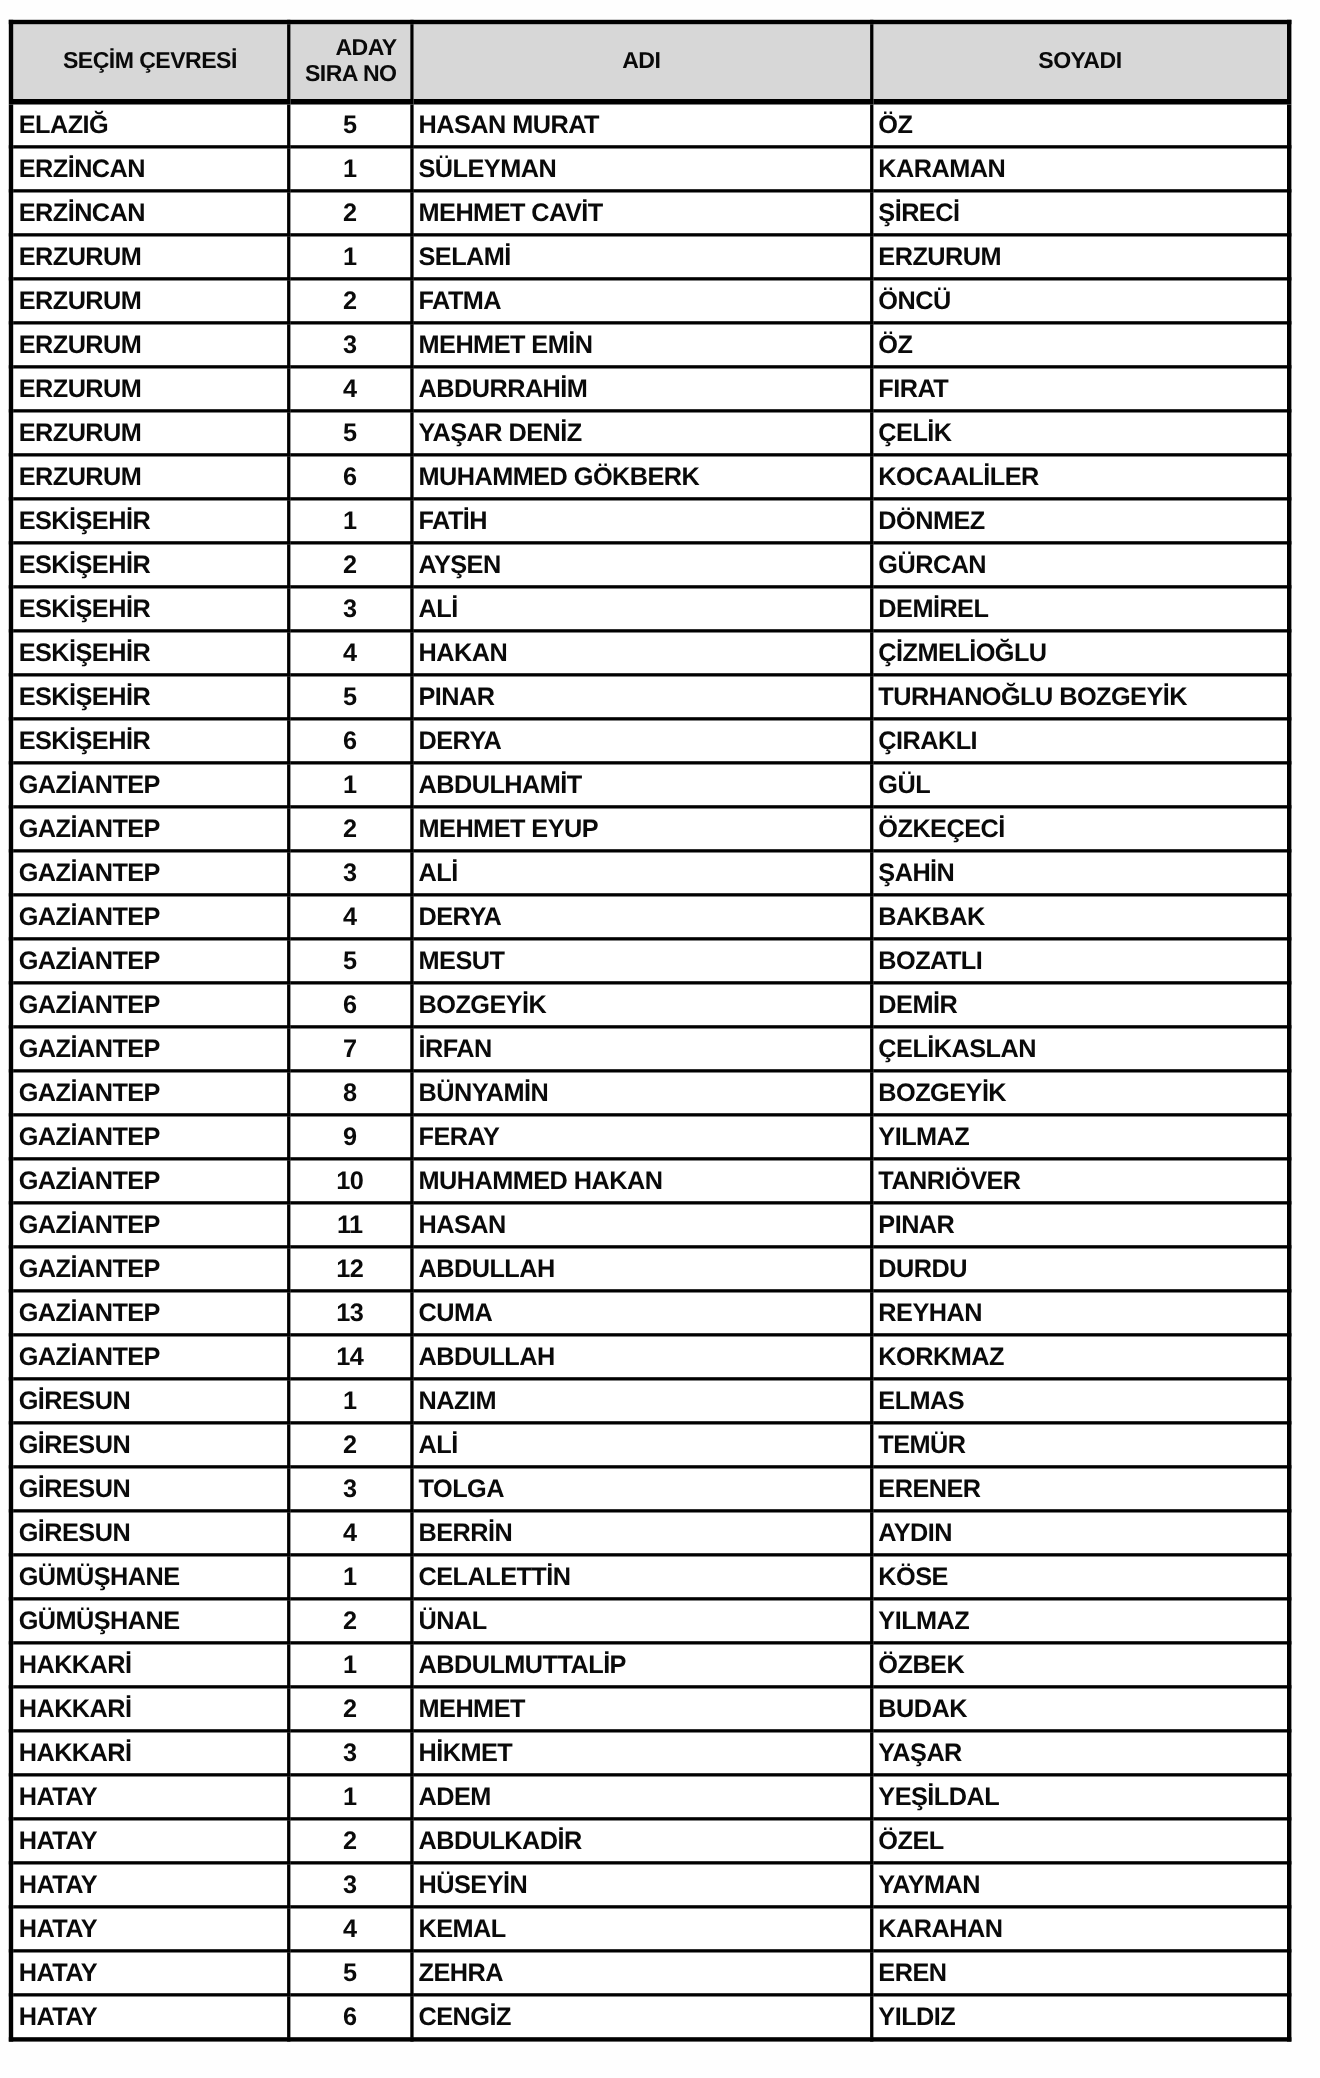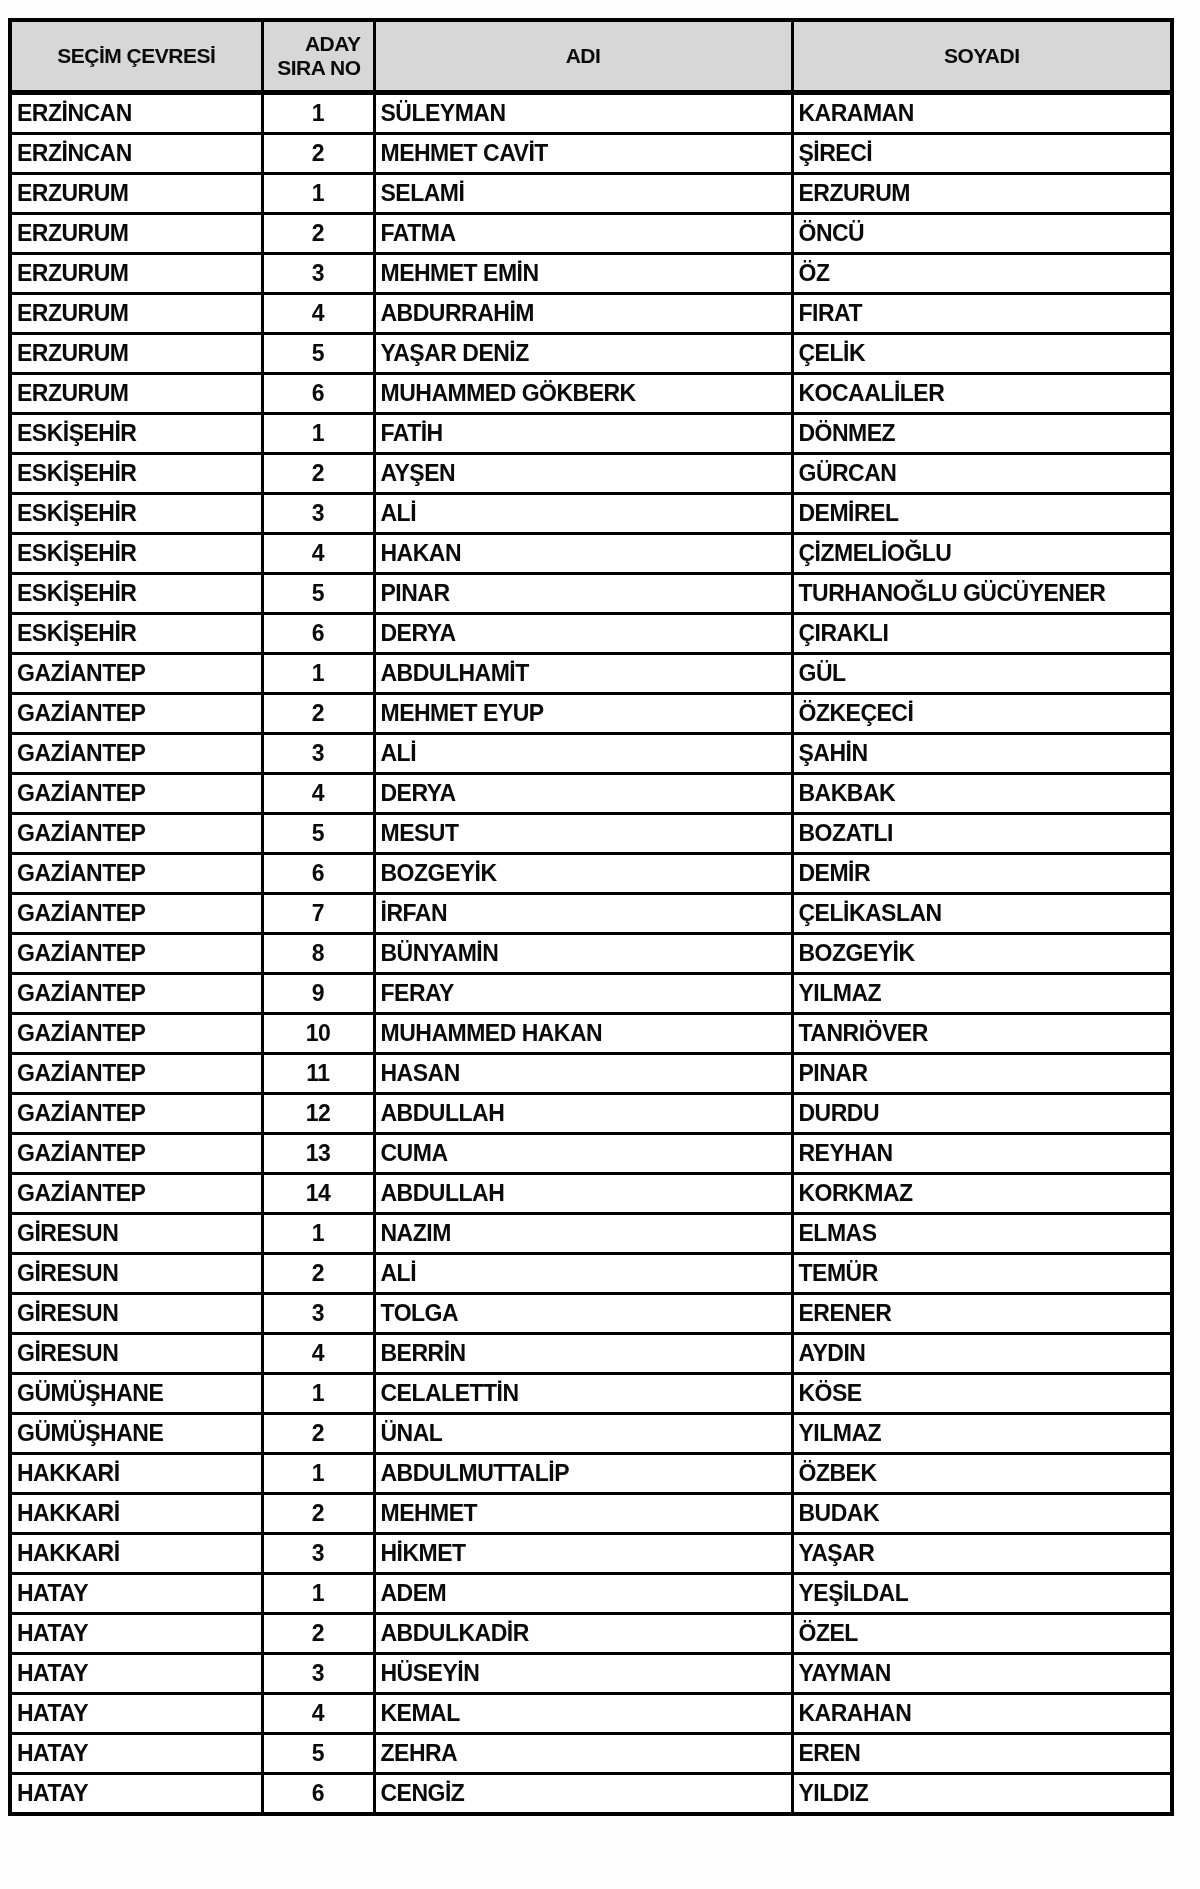--- a/index.html
+++ b/index.html
@@ -74,20 +74,26 @@
     <thead>
       <tr>
         <th>SEÇİM ÇEVRESİ</th>
         <th class="h-orderno">ADAY SIRA NO</th>
         <th>ADI</th>
         <th>SOYADI</th>
       </tr>
     </thead>
     <tbody>
         <tr>
+          <td class="cell-left">ELAZIĞ</td>
+          <td class="cell-order">5</td>
+          <td class="cell-left">HASAN MURAT</td>
+          <td class="cell-left">ÖZ</td>
+        </tr>
+        <tr>
           <td class="cell-left">ERZİNCAN</td>
           <td class="cell-order">1</td>
           <td class="cell-left">SÜLEYMAN</td>
           <td class="cell-left">KARAMAN</td>
         </tr>
         <tr>
           <td class="cell-left">ERZİNCAN</td>
           <td class="cell-order">2</td>
           <td class="cell-left">MEHMET CAVİT</td>
           <td class="cell-left">ŞİRECİ</td>
@@ -149,21 +155,21 @@
         <tr>
           <td class="cell-left">ESKİŞEHİR</td>
           <td class="cell-order">4</td>
           <td class="cell-left">HAKAN</td>
           <td class="cell-left">ÇİZMELİOĞLU</td>
         </tr>
         <tr>
           <td class="cell-left">ESKİŞEHİR</td>
           <td class="cell-order">5</td>
           <td class="cell-left">PINAR</td>
-          <td class="cell-left">TURHANOĞLU GÜCÜYENER</td>
+          <td class="cell-left">TURHANOĞLU BOZGEYİK</td>
         </tr>
         <tr>
           <td class="cell-left">ESKİŞEHİR</td>
           <td class="cell-order">6</td>
           <td class="cell-left">DERYA</td>
           <td class="cell-left">ÇIRAKLI</td>
         </tr>
         <tr>
           <td class="cell-left">GAZİANTEP</td>
           <td class="cell-order">1</td>

